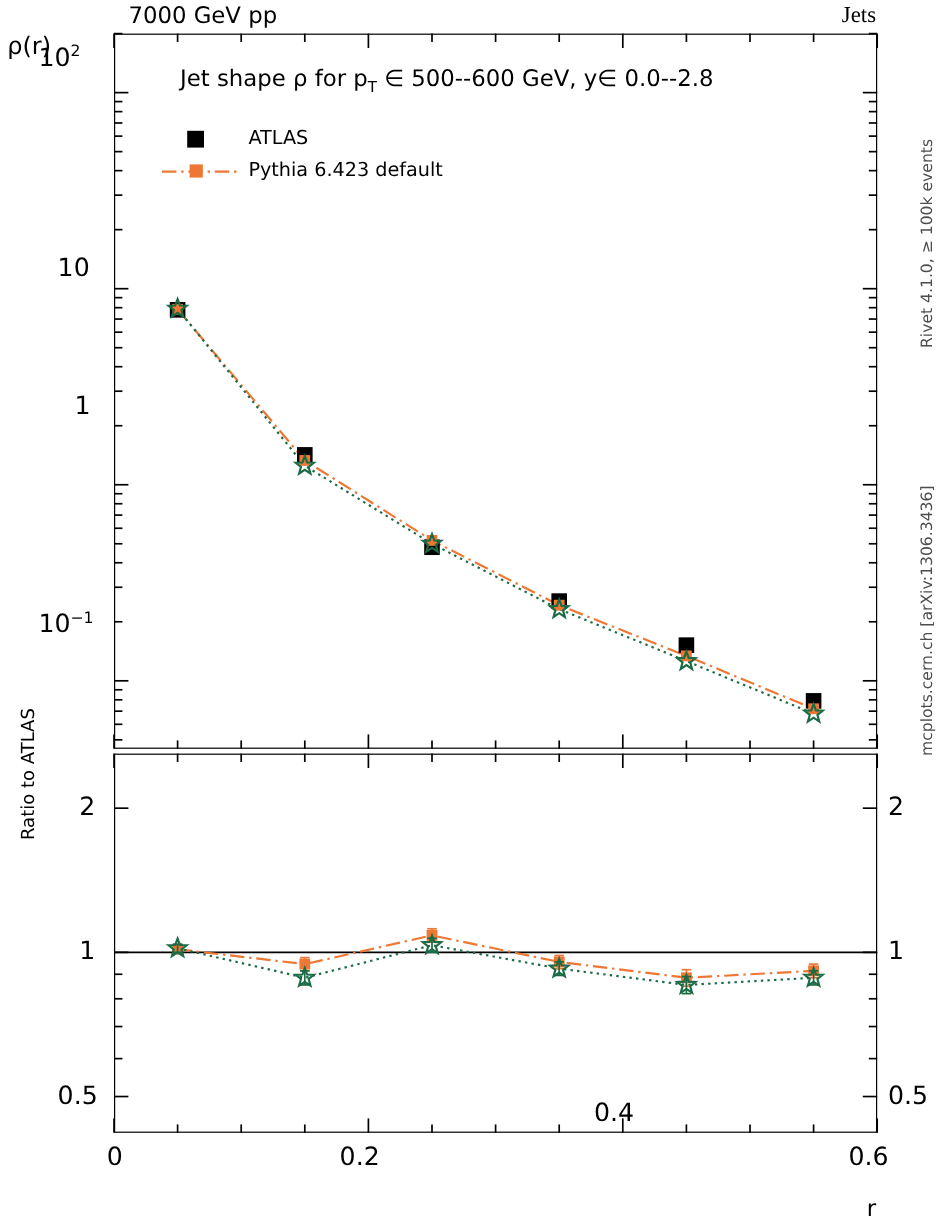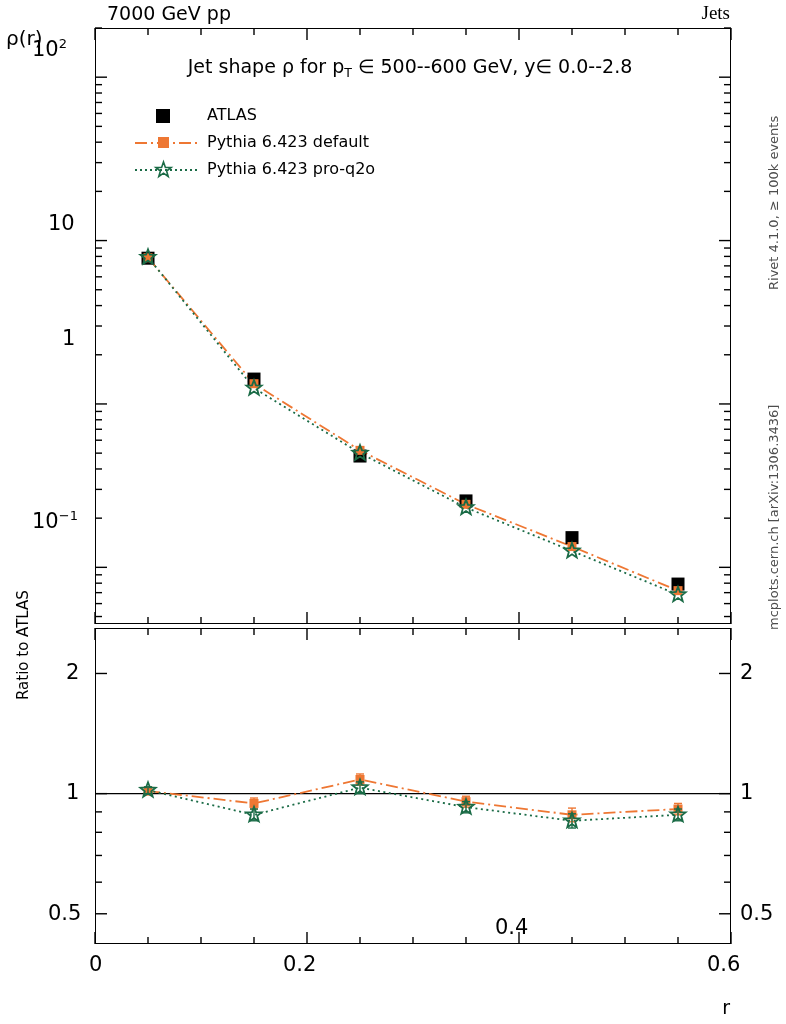--- a/index.html
+++ b/index.html
@@ -71,21 +71,20 @@
     font-size: 21px;
     color: #000;
     white-space: nowrap;
   }
   .ticklabel sup { font-size: 0.62em; }
 
   #plot-title {
     position: absolute;
     left: 150px; top: 55px;
     width: 520px;
-    text-align: center;
     font-size: 19px;
     white-space: nowrap;
   }
   #plot-title .sub { font-size: 0.66em; vertical-align: -0.35em; }
 
   #watermark {
     position: absolute;
     left: 200px; top: 580px;
     width: 420px;
     text-align: center;
@@ -149,31 +148,20 @@
       <div class="legend-label">ATLAS</div>
     </div>
     <div class="legend-row">
       <div class="legend-sample">
         <svg width="62" height="22" class="overlay">
           <line x1="0" y1="11" x2="62" y2="11" stroke="#ee7733" stroke-width="2" stroke-dasharray="12,4,2,4"></line>
           <rect x="23" y="5" width="11" height="11" fill="#ee7733"></rect>
         </svg>
       </div>
       <div class="legend-label">Pythia 6.423 default</div>
-    </div>
-    <div class="legend-row">
-      <div class="legend-sample">
-        <svg width="62" height="22" class="overlay">
-          <line x1="0" y1="11" x2="62" y2="11" stroke="#1a6b46" stroke-width="2" stroke-dasharray="2,3"></line>
-          <g transform="translate(28.5,11)">
-            <path d="M 0,-8 L 1.9,-2.6 L 7.6,-2.5 L 3.1,1 L 4.7,6.5 L 0,3.2 L -4.7,6.5 L -3.1,1 L -7.6,-2.5 L -1.9,-2.6 Z" fill="none" stroke="#1a6b46" stroke-width="1.6"></path>
-          </g>
-        </svg>
-      </div>
-      <div class="legend-label">Pythia 6.423 pro-q2o</div>
     </div>
   </div>
 
   <svg id="canvas" class="overlay" width="786" height="1024">
       <g>
         <line x1="95" y1="624" x2="95" y2="612" stroke="#000" stroke-width="1.4"></line>
         <line x1="95" y1="28" x2="95" y2="40" stroke="#000" stroke-width="1.4"></line>
         <line x1="95" y1="944" x2="95" y2="932" stroke="#000" stroke-width="1.4"></line>
         <line x1="95" y1="628" x2="95" y2="640" stroke="#000" stroke-width="1.4"></line>
         <line x1="148" y1="624" x2="148" y2="617" stroke="#000" stroke-width="1.4"></line>

